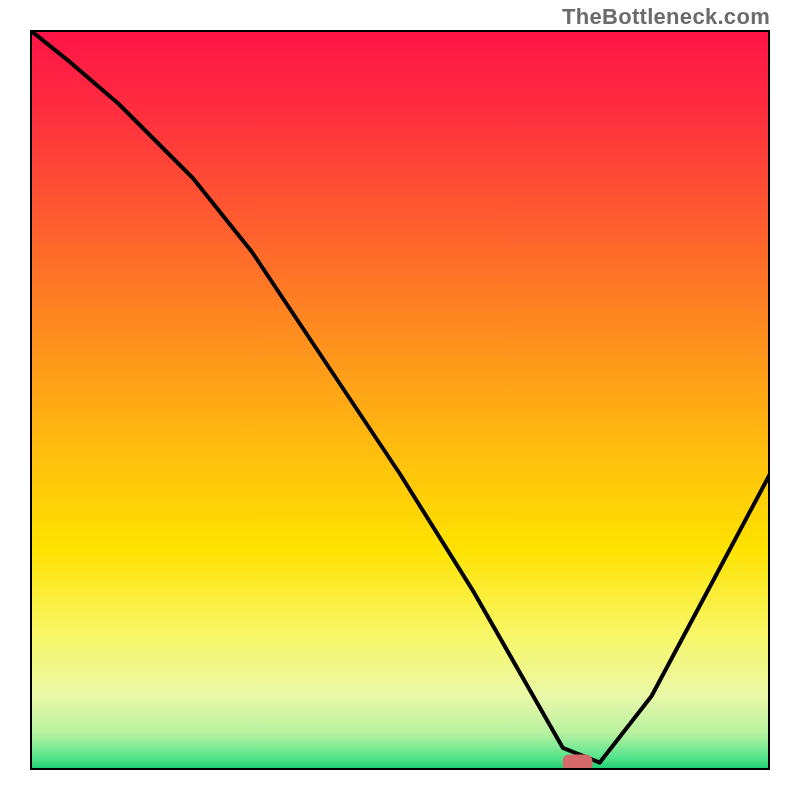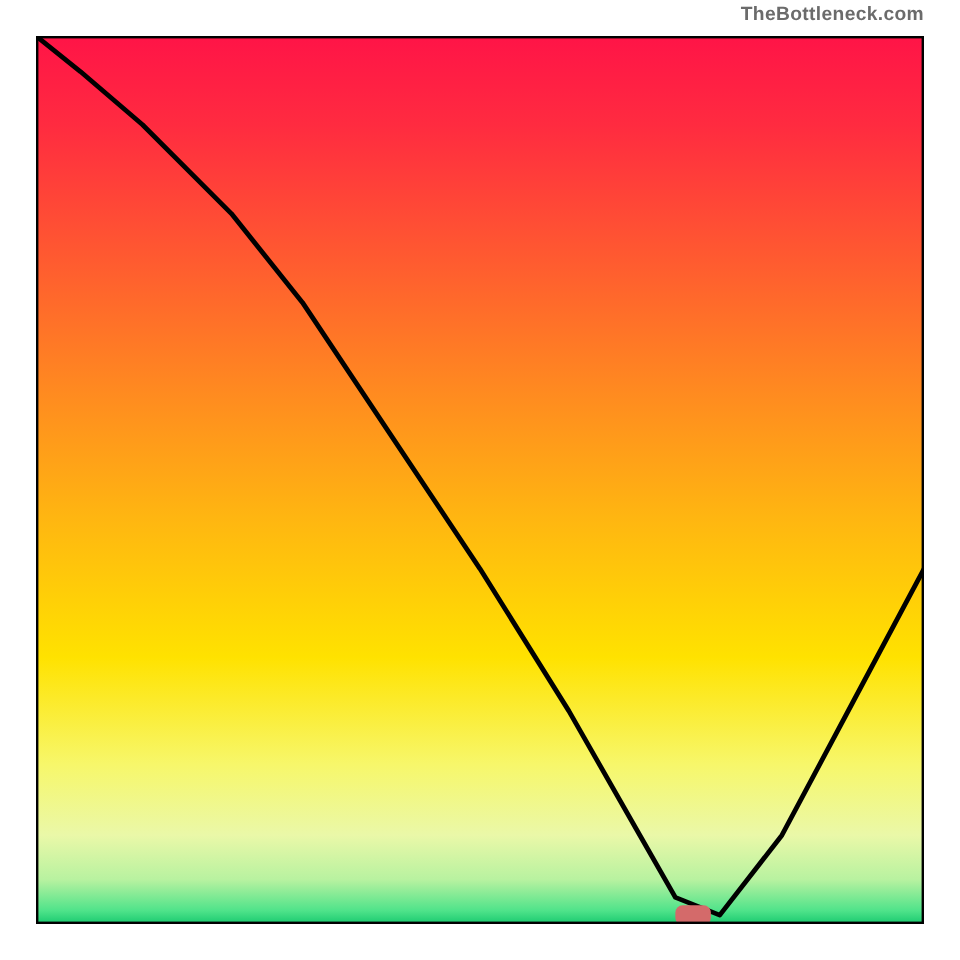--- a/index.html
+++ b/index.html
@@ -22,21 +22,21 @@
     top: 30px;
     width: 740px;
     height: 740px;
     overflow: hidden;
   }
   .watermark {
     position: absolute;
     top: 4px;
     right: 30px;
     font-family: Arial, Helvetica, sans-serif;
-    font-size: 16px;
+    font-size: 22px;
     font-weight: 600;
     color: #6b6b6b;
     letter-spacing: 0.3px;
   }
   svg { display: block; }
 </style>
 </head>
 <body>
 
 <div class="frame">

